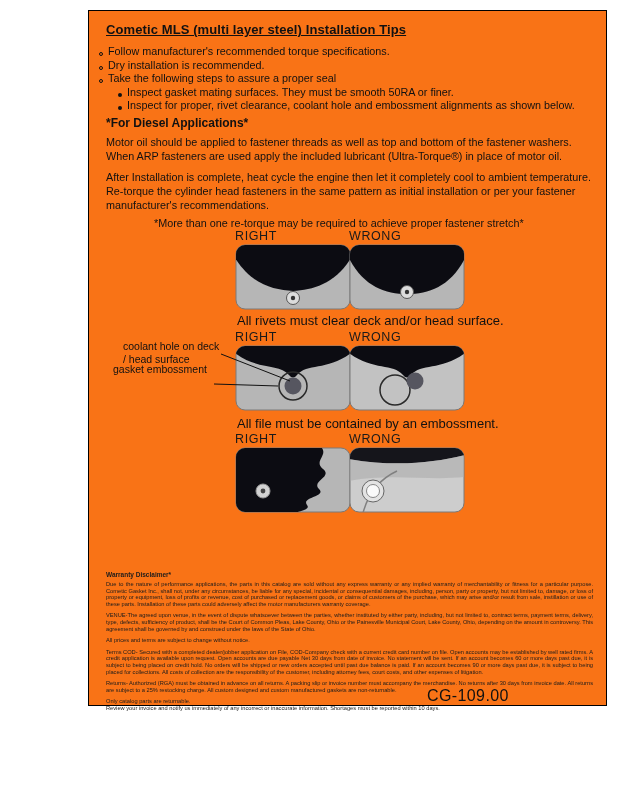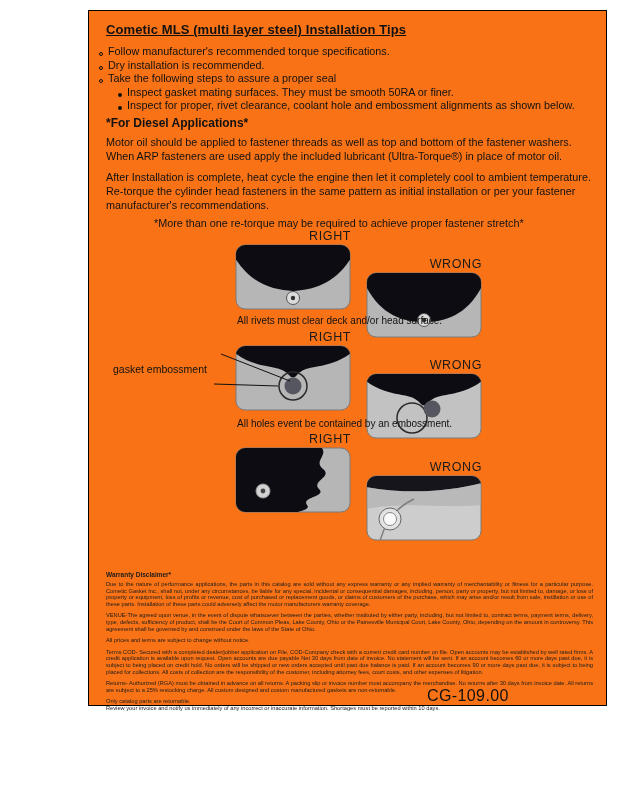--- a/index.html
+++ b/index.html
@@ -25,31 +25,31 @@
   .dot.hollow { border:1px solid #111; }
   .dot.solid { background:#111; }
   .diesel-head { position:absolute; top:105px; left:17px; font-size:12px; font-weight:bold; }
   .para { position:absolute; left:17px; width:489px; font-size:10.8px; line-height:13.8px; }
   .p1 { top:125px; }
   .p2 { top:160px; }
   .note { position:absolute; top:206px; left:17px; font-size:10.8px;margin-left:48px; }
 
   
   .diagrams { position:absolute; top:218px; left:0; width:517px; height:332px; }
-  .dg-label { position:absolute; width:116px; text-align:right; font-size:12.5px; letter-spacing:0.6px; color:#1a1a1a; }
+  .dg-label { position:absolute; width:116px; text-align:left; font-size:12.5px; letter-spacing:0.6px; color:#1a1a1a; }
   .dg-img { position:absolute; width:116px; height:66px; }
   .dg-img svg { display:block; width:116px; height:66px; }
-  .dg-caption { position:absolute; font-size:10px; line-height:13px; color:#111; }
+  .dg-caption { position:absolute; font-size:13px; line-height:13px; color:#111; }
   .ann { position:absolute; font-size:10.5px; line-height:13px; color:#111; }
   .ann1 { left:34px; top:111px; width:97px; }
   .ann2 { left:24px; top:134px; width:110px; }
   .pointer-overlay { position:absolute; left:0; top:0; width:517px; height:332px; pointer-events:none; }
 
   
-  .colL { left:146px; } .colR { left:277px;margin-top:28px; }
+  .colL { left:146px; } .colR { left:260px; }
   .row1-lab { top:0; } .row1-img { top:15px; } .row1-cap { left:148px; top:85px; }
   .row2-lab { top:101px; } .row2-img { top:116px; } .row2-cap { left:148px; top:188px; }
   .row3-lab { top:203px; } .row3-img { top:218px; } .row3-cap { left:148px; top:289px; width:252px; }
 
   
   .disclaimer { position:absolute; top:560px; left:17px; width:487px; color:#1c1c1c; }
   .disc-head { font-size:6.5px; font-weight:bold; margin-bottom:3px; }
   .disc-p { font-size:5.7px; line-height:6.6px; text-align:justify; margin-bottom:5px; }
   .disc-p.tight { margin-bottom:0; }
   .footer-code { position:absolute; bottom:0; left:338px; font-size:16px; letter-spacing:0.4px; color:#111;text-align:center; }
@@ -122,20 +122,21 @@
           <circle cx="58" cy="48" r="6.5" fill="#dcdcdc" stroke="#555"></circle>
           <circle cx="58" cy="48" r="2.2" fill="#333"></circle>
         </g>
       </svg>
     </div>
     <div class="dg-caption row1-cap">All rivets must clear deck and/or head surface.</div>
 
     <div class="dg-label colL row2-lab">RIGHT</div>
     <div class="dg-label colR row2-lab">WRONG</div>
 
+    <div class="ann ann1">coolant hole on deck / head surface</div>
     <div class="ann ann2">gasket embossment</div>
 
     <div class="dg-img colL row2-img">
       <svg viewBox="0 0 116 66">
         <defs>
             <clipPath id="c2a">
               <rect x="1" y="1" width="114" height="64" rx="9"></rect>
             </clipPath>
           </defs>
         <rect x="1" y="1" width="114" height="64" rx="9" fill="#b6b6b6" stroke="#7a7a7a"></rect>
@@ -154,21 +155,21 @@
             </clipPath>
           </defs>
         <rect x="1" y="1" width="114" height="64" rx="9" fill="#c2c2c2" stroke="#7a7a7a"></rect>
         <g clip-path="url(#c2b)">
           <path d="M0,0 H116 V8 C92,26 72,18 62,30 Q58,35 54,30 C44,18 24,26 0,8 Z" fill="#0c0c12"></path>
           <circle cx="46" cy="45" r="15" fill="none" stroke="#2a2a2a" stroke-width="1.5"></circle>
           <circle cx="66" cy="36" r="8.5" fill="#565660"></circle>
         </g>
       </svg>
     </div>
-    <div class="dg-caption row2-cap">All holes event be contained by an embossment.</div>
+    <div class="dg-caption row2-cap">All file must be contained by an embossment.</div>
 
     <div class="dg-label colL row3-lab">RIGHT</div>
     <div class="dg-label colR row3-lab">WRONG</div>
 
     <div class="dg-img colL row3-img">
       <svg viewBox="0 0 116 66">
         <defs>
             <clipPath id="c3a">
               <rect x="1" y="1" width="114" height="64" rx="9"></rect>
             </clipPath>

